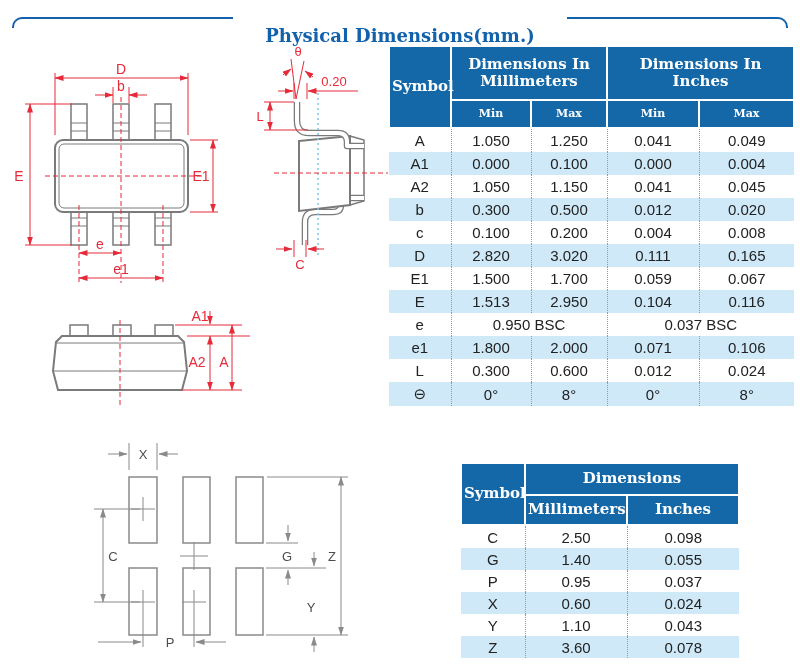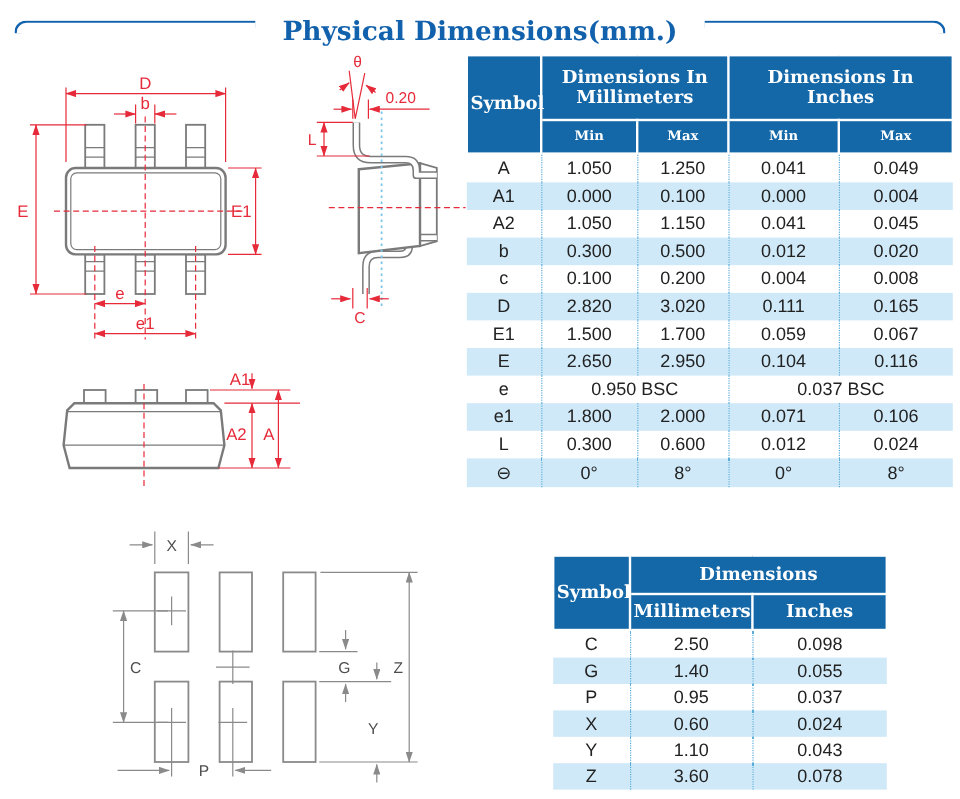--- a/index.html
+++ b/index.html
@@ -12,21 +12,21 @@
     --lgray:#8a8a8a;
     --dgray:#4d4d4d;
     --ink:#222222;
   }
   html,body{margin:0;padding:0;background:#fff;}
   body{font-family:"Liberation Sans",sans-serif;}
   .page{position:relative;width:800px;height:666px;background:#fff;overflow:hidden;}
 
   
   .sec-title{position:absolute;left:12px;right:12px;display:flex;align-items:flex-start;gap:14px;color:var(--title_blue);}
-  .sec-title h2{margin:8px;font-family:"DejaVu Serif",serif;font-size:22px;font-weight:bold;white-space:nowrap;line-height:20px;}
+  .sec-title h2{margin:18px;font-family:"DejaVu Serif",serif;font-size:18px;font-weight:bold;white-space:nowrap;line-height:20px;}
   .rule{flex:1;height:9px;margin-top:9px;border-top:2px solid var(--title_blue);}
   .rule.left{border-left:2px solid var(--title_blue);border-top-left-radius:10px;}
   .rule.right{border-right:2px solid var(--title_blue);border-top-right-radius:10px;}
 
   
   table{border-collapse:collapse;table-layout:fixed;}
   thead th{background:var(--header_blue);color:#fff;font-family:"DejaVu Serif",serif;
            font-weight:bold;font-size:15px;border:2px solid #fff;padding:2px;line-height:1.15;}
   tbody td{text-align:center;color:var(--ink);font-size:15px;padding:3px 2px;
            border-left:1px dotted var(--divider_blue);}
@@ -252,21 +252,21 @@
         </tr>
         <tr>
           <td>E1</td>
           <td>1.500</td>
           <td>1.700</td>
           <td>0.059</td>
           <td>0.067</td>
         </tr>
         <tr class="alt">
           <td>E</td>
-          <td>2.650</td>
+          <td>1.513</td>
           <td>2.950</td>
           <td>0.104</td>
           <td>0.116</td>
         </tr>
         <tr>
           <td>e</td>
           <td colspan="2">0.950 BSC</td>
           <td colspan="2">0.037 BSC</td>
         </tr>
         <tr class="alt">

